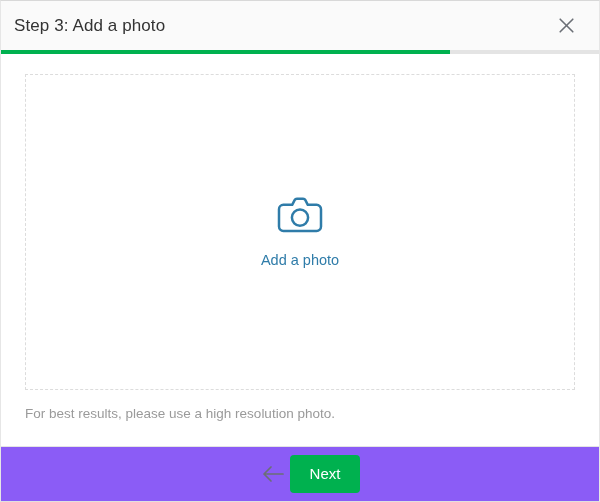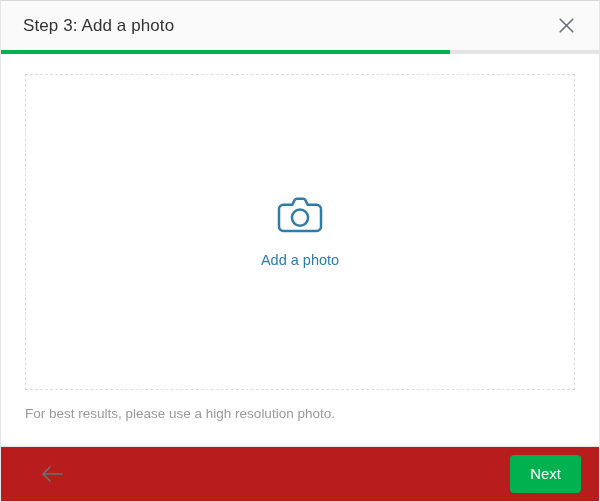--- a/index.html
+++ b/index.html
@@ -29,21 +29,21 @@
     height: 50px;
     flex: 0 0 50px;
     background: #fafafa;
     border-top: 1px solid #d8d8d8;
     border-left: 1px solid #e6e6e6;
     border-right: 1px solid #e6e6e6;
     box-sizing: border-box;
     display: flex;
     align-items: center;
     justify-content: space-between;
-    padding: 0 16px 0 22px;
+    padding: 0 16px 0 13px;
   }
 
   .wizard-title {
     font-size: 17px;
     color: #333333;
     letter-spacing: 0.1px;
     line-height: 1;
     user-select: none;
   }
 
@@ -123,29 +123,29 @@
     color: #9a9a9a;
     line-height: 1.3;
     user-select: none;
   }
 
   
   .wizard-footer {
     position: relative;
     height: 56px;
     flex: 0 0 56px;
-    background: #b91c1c;
+    background: #8b5cf6;
     border-top: 1px solid #e4e4e4;
     border-left: 1px solid #e6e6e6;
     border-right: 1px solid #e6e6e6;
     border-bottom: 1px solid #e0e0e0;
     box-sizing: border-box;
     display: flex;
     align-items: center;
-    justify-content: space-between;
+    justify-content: center;
     padding: 0 18px 0 34px;
   }
 
   .back-button {
     width: 34px;
     height: 34px;
     display: flex;
     align-items: center;
     justify-content: center;
     cursor: pointer;

